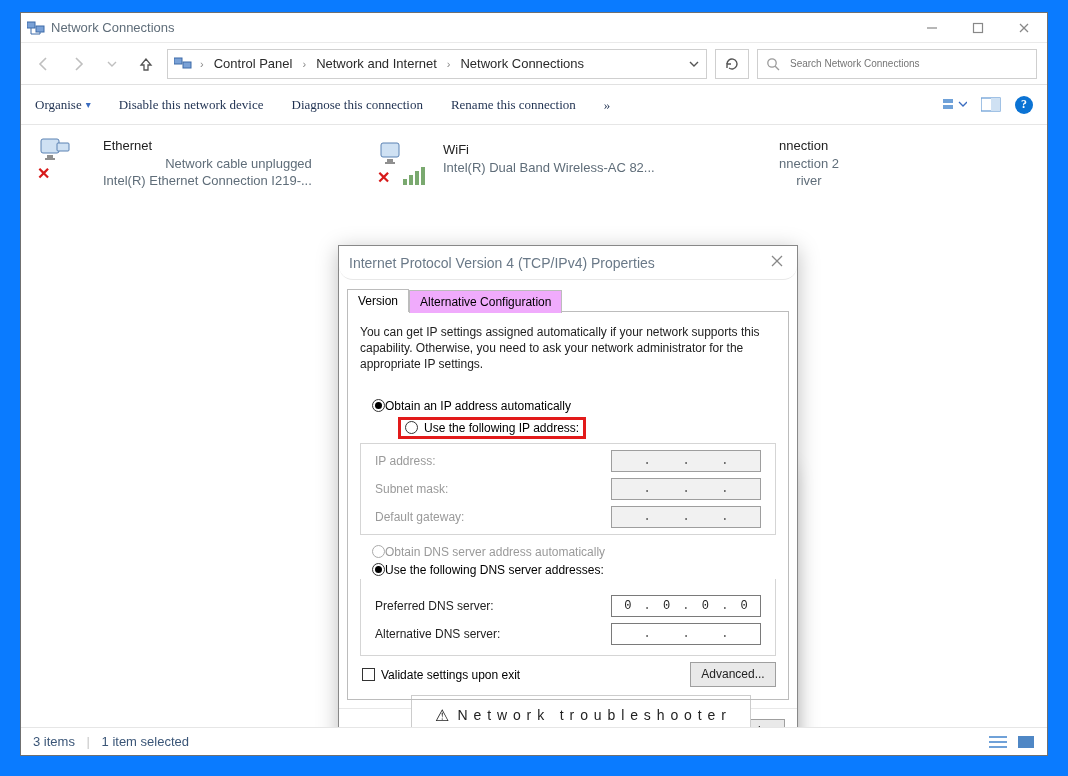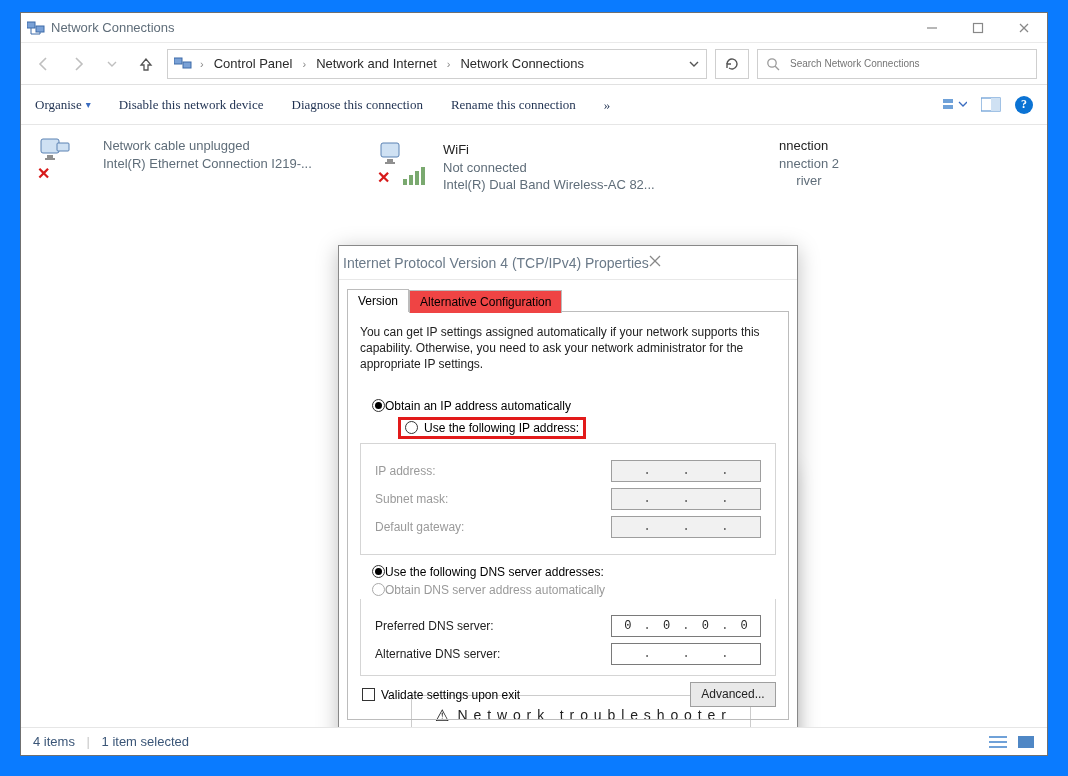--- a/index.html
+++ b/index.html
@@ -111,21 +111,21 @@
   .net-item {
     width: 340px;
     display:flex;
     gap:10px;
     padding:6px 4px;
   }
   .net-item.right-col { position:absolute; }
   .net-icon { width:54px; height:46px; position:relative; }
   .net-body { display:flex; flex-direction:column; line-height:1.35; }
   .net-title { color:#222; font-size:13px; }
-  .net-sub { color:#5f6d79; font-size:13px; }
+  .net-sub { color:#5f6d79; font-size:13px;text-align:right; }
   .net-dev { color:#5f6d79; font-size:13px; white-space:nowrap; overflow:hidden; text-overflow:ellipsis; max-width:240px;text-align:center; }
   .mon-svg { width:32px; height:26px; }
   .red-x { position:absolute; bottom:0; left:-2px; color:#d71a1a; font-weight:bold; font-size:16px; }
   .wifi-bars { position:absolute; bottom:2px; left:24px; display:flex; align-items:flex-end; gap:2px;}
   .wifi-bars span { width:4px; background:#7aa96f; display:inline-block; }
   .wifi-bars span:nth-child(1){height:6px;}
   .wifi-bars span:nth-child(2){height:10px;}
   .wifi-bars span:nth-child(3){height:14px;}
   .wifi-bars span:nth-child(4){height:18px;}
   
@@ -158,44 +158,46 @@
     background:#ffffff;
     border:1px solid #888;
     box-shadow: 0 4px 20px rgba(0,0,0,0.25);
     display:flex;
     flex-direction:column;
   }
   .dlg-title {
     height:34px;
     display:flex;
     align-items:center;
-    padding:0 4px;
+    justify-content:space-between;
+    padding:0 10px;
     color:#6a7988;
     font-size:14px;
     border-bottom:1px solid #e8e8e8;
+    border-radius:14px;
   }
   .dlg-close { color:#888; width:16px;height:16px;}
   .tabs-row {
     display:flex;
     padding:8px 8px 0 8px;
     gap:0;
     background:#fff;
     position:relative;
     z-index:2;
   }
   .tab {
     border:1px solid #bcbcbc;
     border-bottom:none;
     padding:4px 10px;
     background:#fff;
     font-size:12px;
     position:relative;
     top:1px;
   }
-  .tab.inactive { background:#ef4444; top:2px; border-bottom: none;}
+  .tab.inactive { background:#f0abfc; top:2px; border-bottom: none;}
   .tabbody {
     margin:0 8px 8px 8px;
     border:1px solid #bcbcbc;
     padding:12px;
     position:relative;
     z-index:1;
   }
   .tabbody p { margin:0 0 26px 0; font-size:12px; color:#222; line-height:1.35; }
   .radio-line { display:flex; align-items:center; margin:4px 0 4px 12px; font-size:12px;}
   .radio { width:13px;height:13px;border-radius:50%;border:1.5px solid #333;display:inline-flex;align-items:center;justify-content:center;flex:0 0 13px;}
@@ -204,21 +206,21 @@
   .red-box {
     border:3px solid #e21a1a;
     padding:1px 4px;
     display:inline-flex;
     align-items:center;
     gap:6px;
   }
   .ip-fields {
     border:1px solid #d5d5d5;
     margin:2px 0 10px 0;
-    padding:10px 14px;
+    padding:0 14px;
   }
   .ip-row {
     display:flex;
     align-items:center;
     justify-content:space-between;
     margin:6px 0;
     font-size:12px;
     color:#9a9a9a;
   }
   .ip-row.active { color:#222; }
@@ -399,20 +401,21 @@
           <div class="net-icon">
             <svg class="mon-svg" viewBox="0 0 32 26">
                 <rect x="2" y="2" width="18" height="14" rx="2" fill="#cfe1f3" stroke="#5a82b3"></rect>
                 <rect x="8" y="18" width="6" height="3" fill="#8f8f8f"></rect>
                 <rect x="6" y="21" width="10" height="2" fill="#8f8f8f"></rect>
                 <rect x="18" y="6" width="12" height="8" rx="1" fill="#cfe1f3" stroke="#5a82b3"></rect>
               </svg>
             <span class="red-x">✕</span>
           </div>
           <div class="net-body">
+            <span class="net-title">Ethernet</span>
             <span class="net-sub">Network cable unplugged</span>
             <span class="net-dev">Intel(R) Ethernet Connection I219-...</span>
           </div>
         </div>
 
         <div class="net-item right-col" style="left:740px; top:0;">
           <div class="net-body">
             <span class="net-title">nnection</span>
             <span class="net-sub">nnection 2</span>
             <span class="net-dev">river</span>
@@ -429,21 +432,20 @@
             <span class="red-x">✕</span>
             <div class="wifi-bars">
                 <span></span>
                 <span></span>
                 <span></span>
                 <span></span>
               </div>
           </div>
           <div class="net-body">
             <span class="net-title">WiFi</span>
-            <span class="net-sub">Not connected</span>
             <span class="net-dev">Intel(R) Dual Band Wireless-AC 82...</span>
           </div>
         </div>
       </div>
 
       <div class="props-back">
         
       </div>
 
       <div class="dialog">
@@ -509,27 +511,27 @@
                   <span class="dot">.</span>
                   <span> </span>
                   <span class="dot">.</span>
                   <span> </span>
                   <span class="dot">.</span>
                   <span> </span>
                 </span>
             </div>
           </div>
 
+          <div class="radio-line" style="color:#9a9a9a;">
+            <span class="radio unchecked" style="border-color:#aaa;"></span>
+            <span>Obtain DNS server address automatically</span>
+          </div>
           <div class="radio-line">
             <span class="radio checked"></span>
             <span>Use the following DNS server addresses:</span>
-          </div>
-          <div class="radio-line" style="color:#9a9a9a;">
-            <span class="radio unchecked" style="border-color:#aaa;"></span>
-            <span>Obtain DNS server address automatically</span>
           </div>
 
           <div class="dns-block" style="border-top:none; margin-top:-2px;">
             <div class="ip-row active">
               <span>Preferred DNS server:</span>
               <span class="ip-input active">
                 <span>0</span>
                   <span class="dot">.</span>
                 <span>0</span>
                   <span class="dot">.</span>
@@ -567,21 +569,21 @@
       </div>
 
       <div class="peek">
         <span style="font-size:16px;">⚠</span>
         <span style="letter-spacing:1px;">N e t w o r k &nbsp; t r o u b l e s h o o t e r</span>
       </div>
     </div>
 
     <div class="statusbar">
       <div>
-        <span>4 items</span>
+        <span>3 items</span>
         <span class="divider">|</span>
         <span>1 item selected</span>
       </div>
       <div class="right-ic">
         <span>
             <svg width="18" height="14" viewBox="0 0 18 14">
               <line x1="0" y1="2" x2="18" y2="2" stroke="#6fa1d8" stroke-width="2"></line>
               <line x1="0" y1="7" x2="18" y2="7" stroke="#6fa1d8" stroke-width="2"></line>
               <line x1="0" y1="12" x2="18" y2="12" stroke="#6fa1d8" stroke-width="2"></line>
             </svg>

